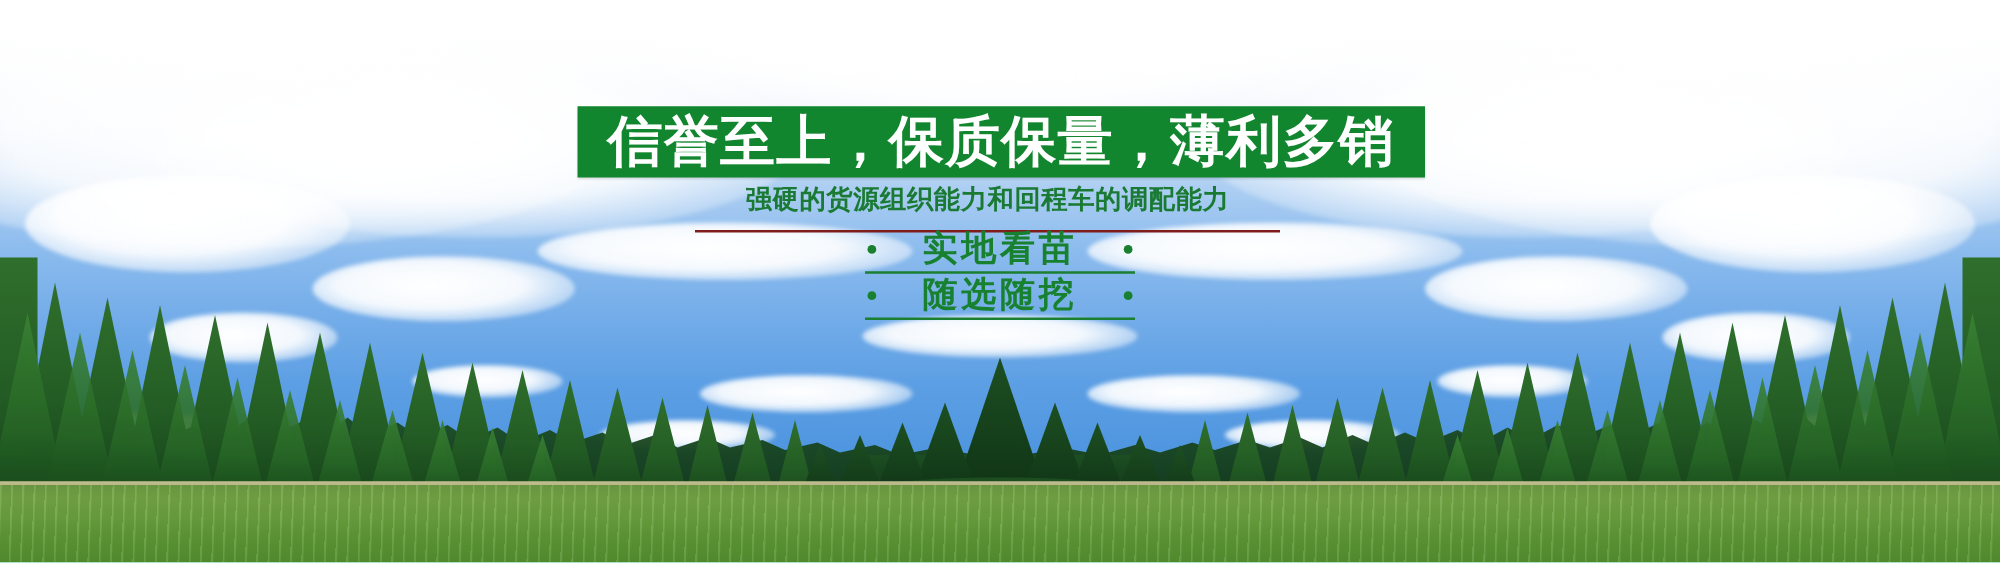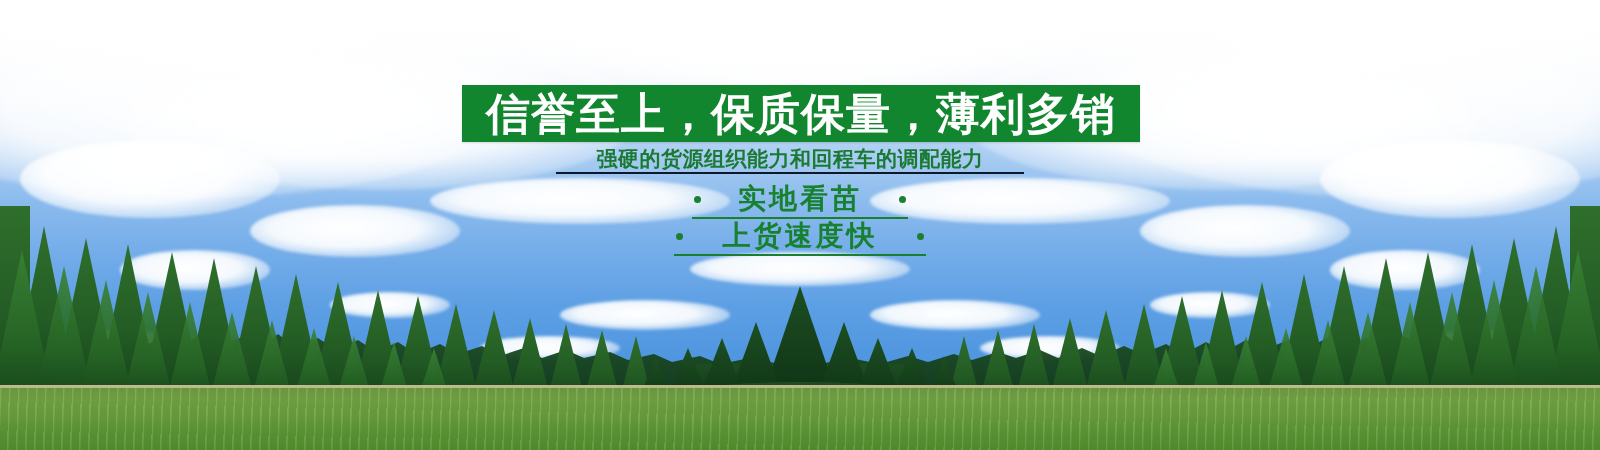--- a/index.html
+++ b/index.html
@@ -149,22 +149,22 @@
   .subtitle {
     position: absolute;
     left: 556px;
     top: 148px;
     width: 468px;
     font-size: 21px;
     font-weight: bold;
     color: #1a7a33;
     letter-spacing: 0.5px;
     white-space: nowrap;
-    border-bottom: 2px solid #0f172a;
-    padding-bottom: 2px;
+    border-bottom: 2px solid #7f1d1d;
+    padding-bottom: 14px;
     line-height: 22px;
   }
 
   .feature-list {
     position: absolute;
     left: 0;
     top: 182px;
     width: 1600px;
   }
 
@@ -385,26 +385,26 @@
       <div class="feature-row">
         <div class="feature-inner w4">
           <span class="dot dot-left"></span>
           <span class="feature-label">实地看苗</span>
           <span class="dot dot-right"></span>
           <span class="feature-rule"></span>
         </div>
       </div>
 
 
-
       <div class="feature-row">
-        <div class="feature-inner w5">
+        <div class="feature-inner w4">
           <span class="dot dot-left"></span>
-          <span class="feature-label">上货速度快</span>
+          <span class="feature-label">随选随挖</span>
           <span class="dot dot-right"></span>
           <span class="feature-rule"></span>
         </div>
       </div>
 
 
+
     </div>
   </div>
 </div>
 
 </body></html>

